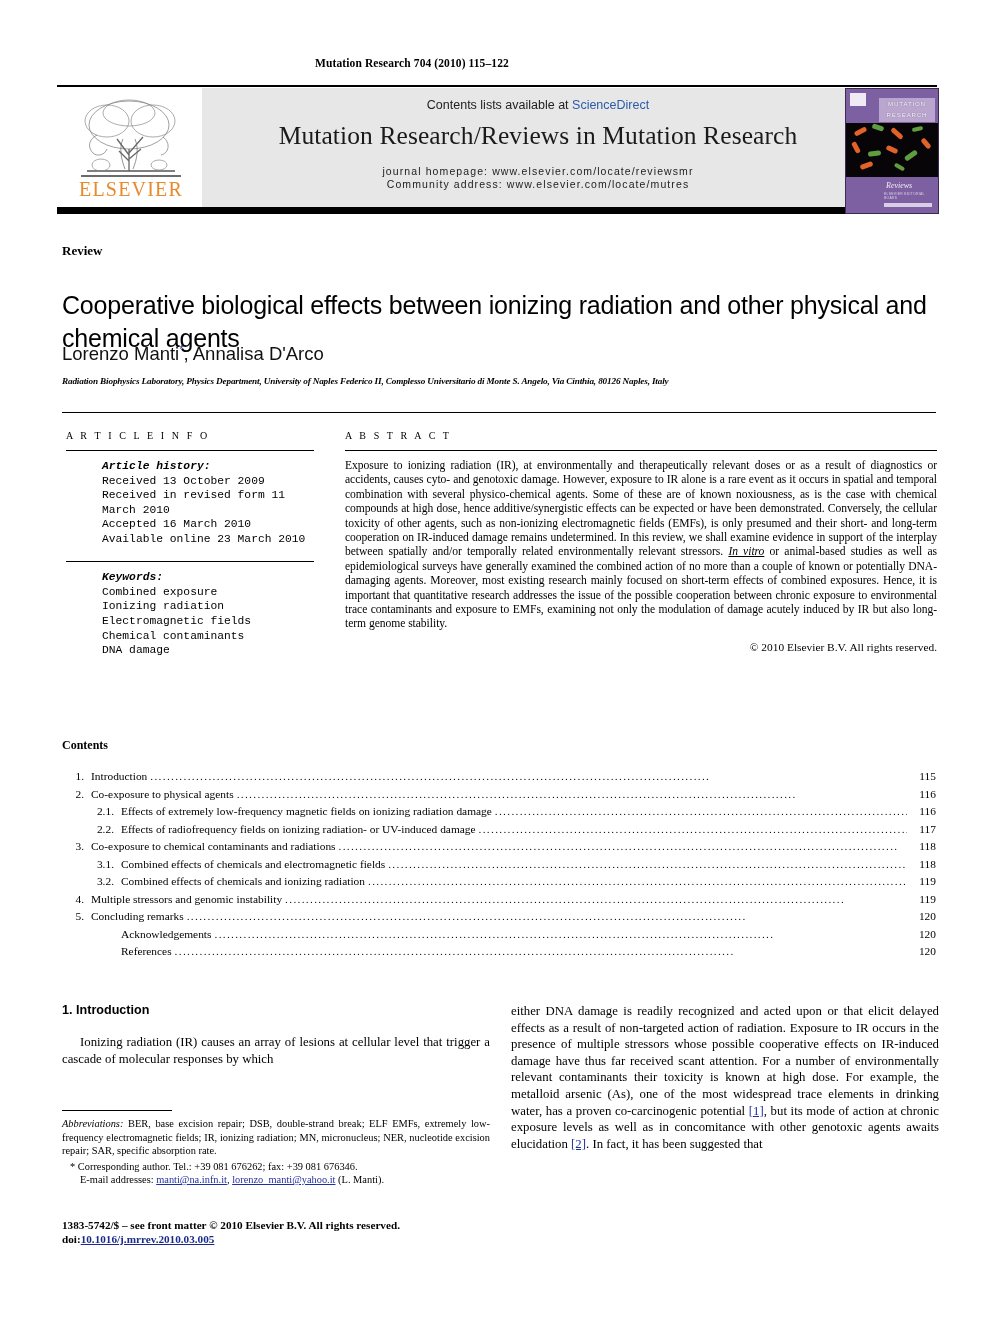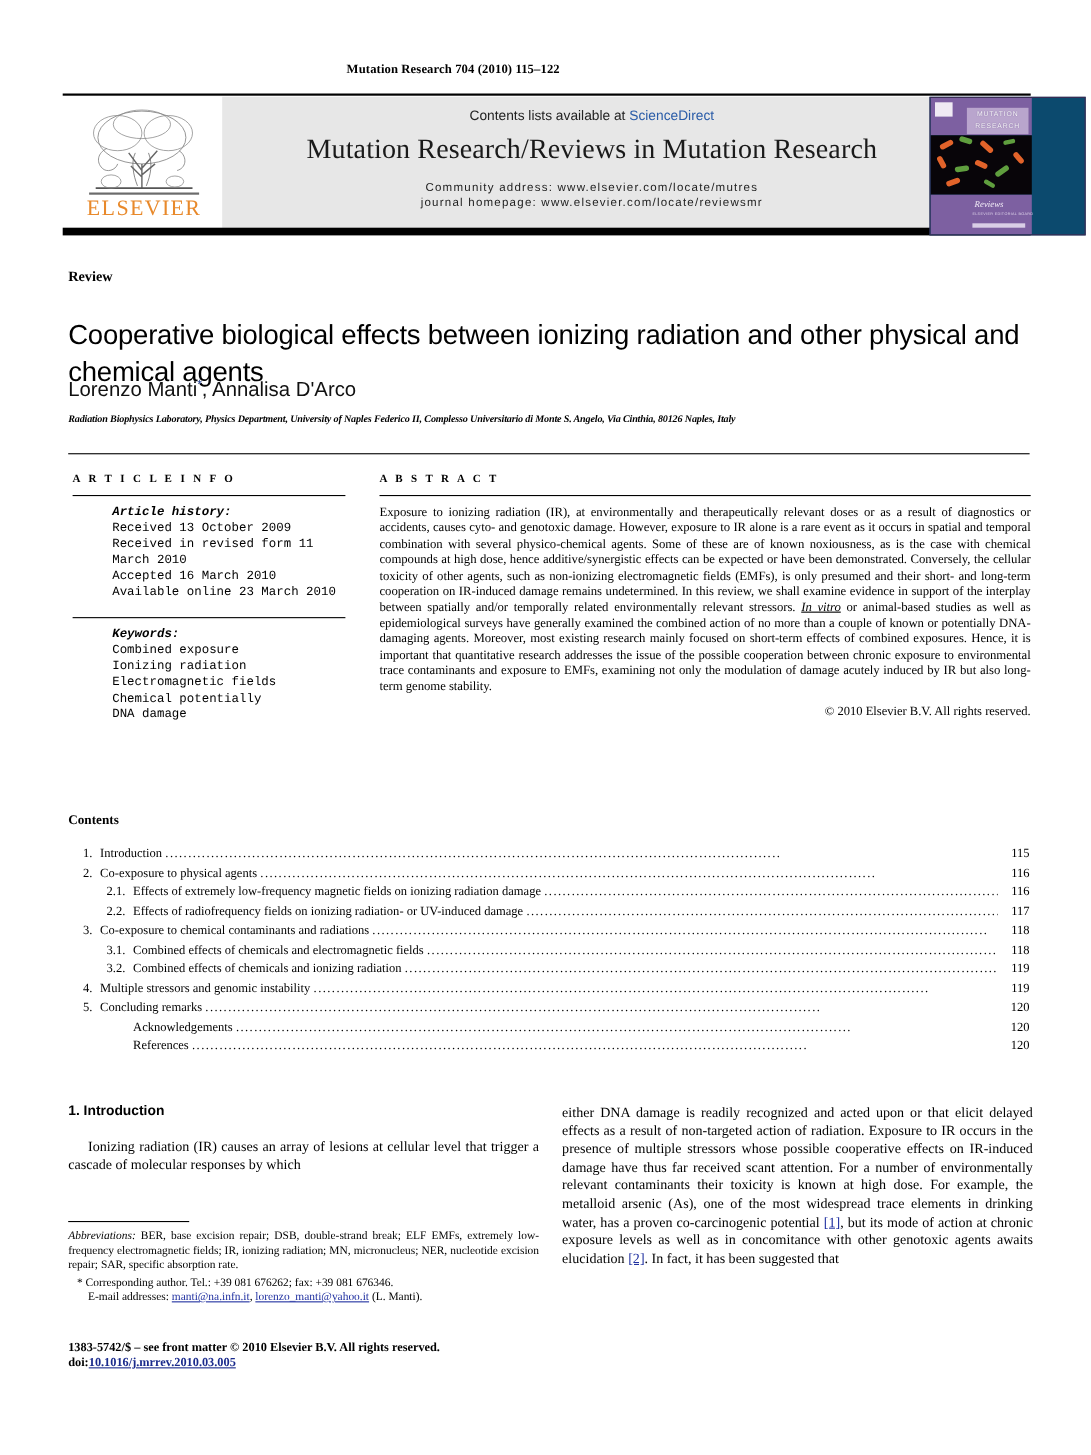--- a/index.html
+++ b/index.html
@@ -121,23 +121,22 @@
     background: #6b6b6b;
   }
 
   
   .cover {
     position: absolute;
     left: 845px; top: 88px;
     width: 92px;
     height: 124px;
     border: 1px solid #3d2a52;
-    background: #0c4a6e;
+    background: #a16207;
     overflow: hidden;
-    padding-left: 48px;
   }
   .cover-top {
     position: absolute;
     left: 0; top: 0;
     width: 92px; height: 34px;
     background: #7d60a1;
   }
   .cover-mid {
     position: absolute;
     left: 0; top: 34px;
@@ -255,21 +254,21 @@
     left: 66px; top: 430px;
     width: 248px;
   }
   .abs-col {
     position: absolute;
     left: 345px; top: 430px;
     width: 592px;
   }
   .col-head {
     font-size: 10px;
-    font-weight: bold;
+    font-weight: normal;
     letter-spacing: 2.6px;
     font-family: "Liberation Serif", serif;
     margin-bottom: 9px;
   }
   .col-hr {
     width: 100%;
     height: 1px;
     background: #000;
     margin-bottom: 8px;
   }
@@ -435,22 +434,22 @@
     <div class="masthead-rule-top"></div>
     <div class="masthead-band"></div>
 
     <div class="contents-line">
       <span>Contents lists available at </span><a class="sd-link" href="#">ScienceDirect</a>
     </div>
 
     <div class="journal-title">Mutation Research/Reviews in Mutation Research</div>
 
     <div class="homepage-lines">
+      <div>journal homepage: www.elsevier.com/locate/reviewsmr</div>
       <div>Community address: www.elsevier.com/locate/mutres</div>
-      <div>journal homepage: www.elsevier.com/locate/reviewsmr</div>
     </div>
 
     <div class="elsevier-logo">
       <svg width="128" height="84" viewBox="0 0 128 84">
         <g stroke="#555" stroke-width="0.7" fill="none">
           <ellipse cx="62" cy="30" rx="40" ry="24" stroke="#777"></ellipse>
           <ellipse cx="40" cy="26" rx="22" ry="16" stroke="#888"></ellipse>
           <ellipse cx="86" cy="26" rx="22" ry="16" stroke="#888"></ellipse>
           <ellipse cx="62" cy="18" rx="26" ry="13" stroke="#888"></ellipse>
           <path d="M62 54 L62 76 M62 60 L50 44 M62 58 L76 42 M62 66 L52 56 M62 64 L74 54" stroke="#666" stroke-width="1.3"></path>
@@ -513,21 +512,21 @@
       <div>Received in revised form 11 March 2010</div>
       <div>Accepted 16 March 2010</div>
       <div>Available online 23 March 2010</div>
     </div>
     <div class="kw-hr"></div>
     <div class="info-block">
       <div class="it">Keywords:</div>
       <div>Combined exposure</div>
       <div>Ionizing radiation</div>
       <div>Electromagnetic fields</div>
-      <div>Chemical potentially</div>
+      <div>Chemical contaminants</div>
       <div>DNA damage</div>
     </div>
   </div>
 
   <div class="abs-col">
     <div class="col-head">A B S T R A C T</div>
     <div class="col-hr"></div>
     <div class="abstract-text"><span>Exposure to ionizing radiation (IR), at environmentally and therapeutically relevant doses or as a result of diagnostics or accidents, causes cyto- and genotoxic damage. However, exposure to IR alone is a rare event as it occurs in spatial and temporal combination with several physico-chemical agents. Some of these are of known noxiousness, as is the case with chemical compounds at high dose, hence additive/synergistic effects can be expected or have been demonstrated. Conversely, the cellular toxicity of other agents, such as non-ionizing electromagnetic fields (EMFs), is only presumed and their short- and long-term cooperation on IR-induced damage remains undetermined. In this review, we shall examine evidence in support of the interplay between spatially and/or temporally related environmentally relevant stressors. </span><i>In vitro</i><span> or animal-based studies as well as epidemiological surveys have generally examined the combined action of no more than a couple of known or potentially DNA-damaging agents. Moreover, most existing research mainly focused on short-term effects of combined exposures. Hence, it is important that quantitative research addresses the issue of the possible cooperation between chronic exposure to environmental trace contaminants and exposure to EMFs, examining not only the modulation of damage acutely induced by IR but also long-term genome stability.</span></div>
     <div class="copyright">© 2010 Elsevier B.V. All rights reserved.</div>
   </div>

